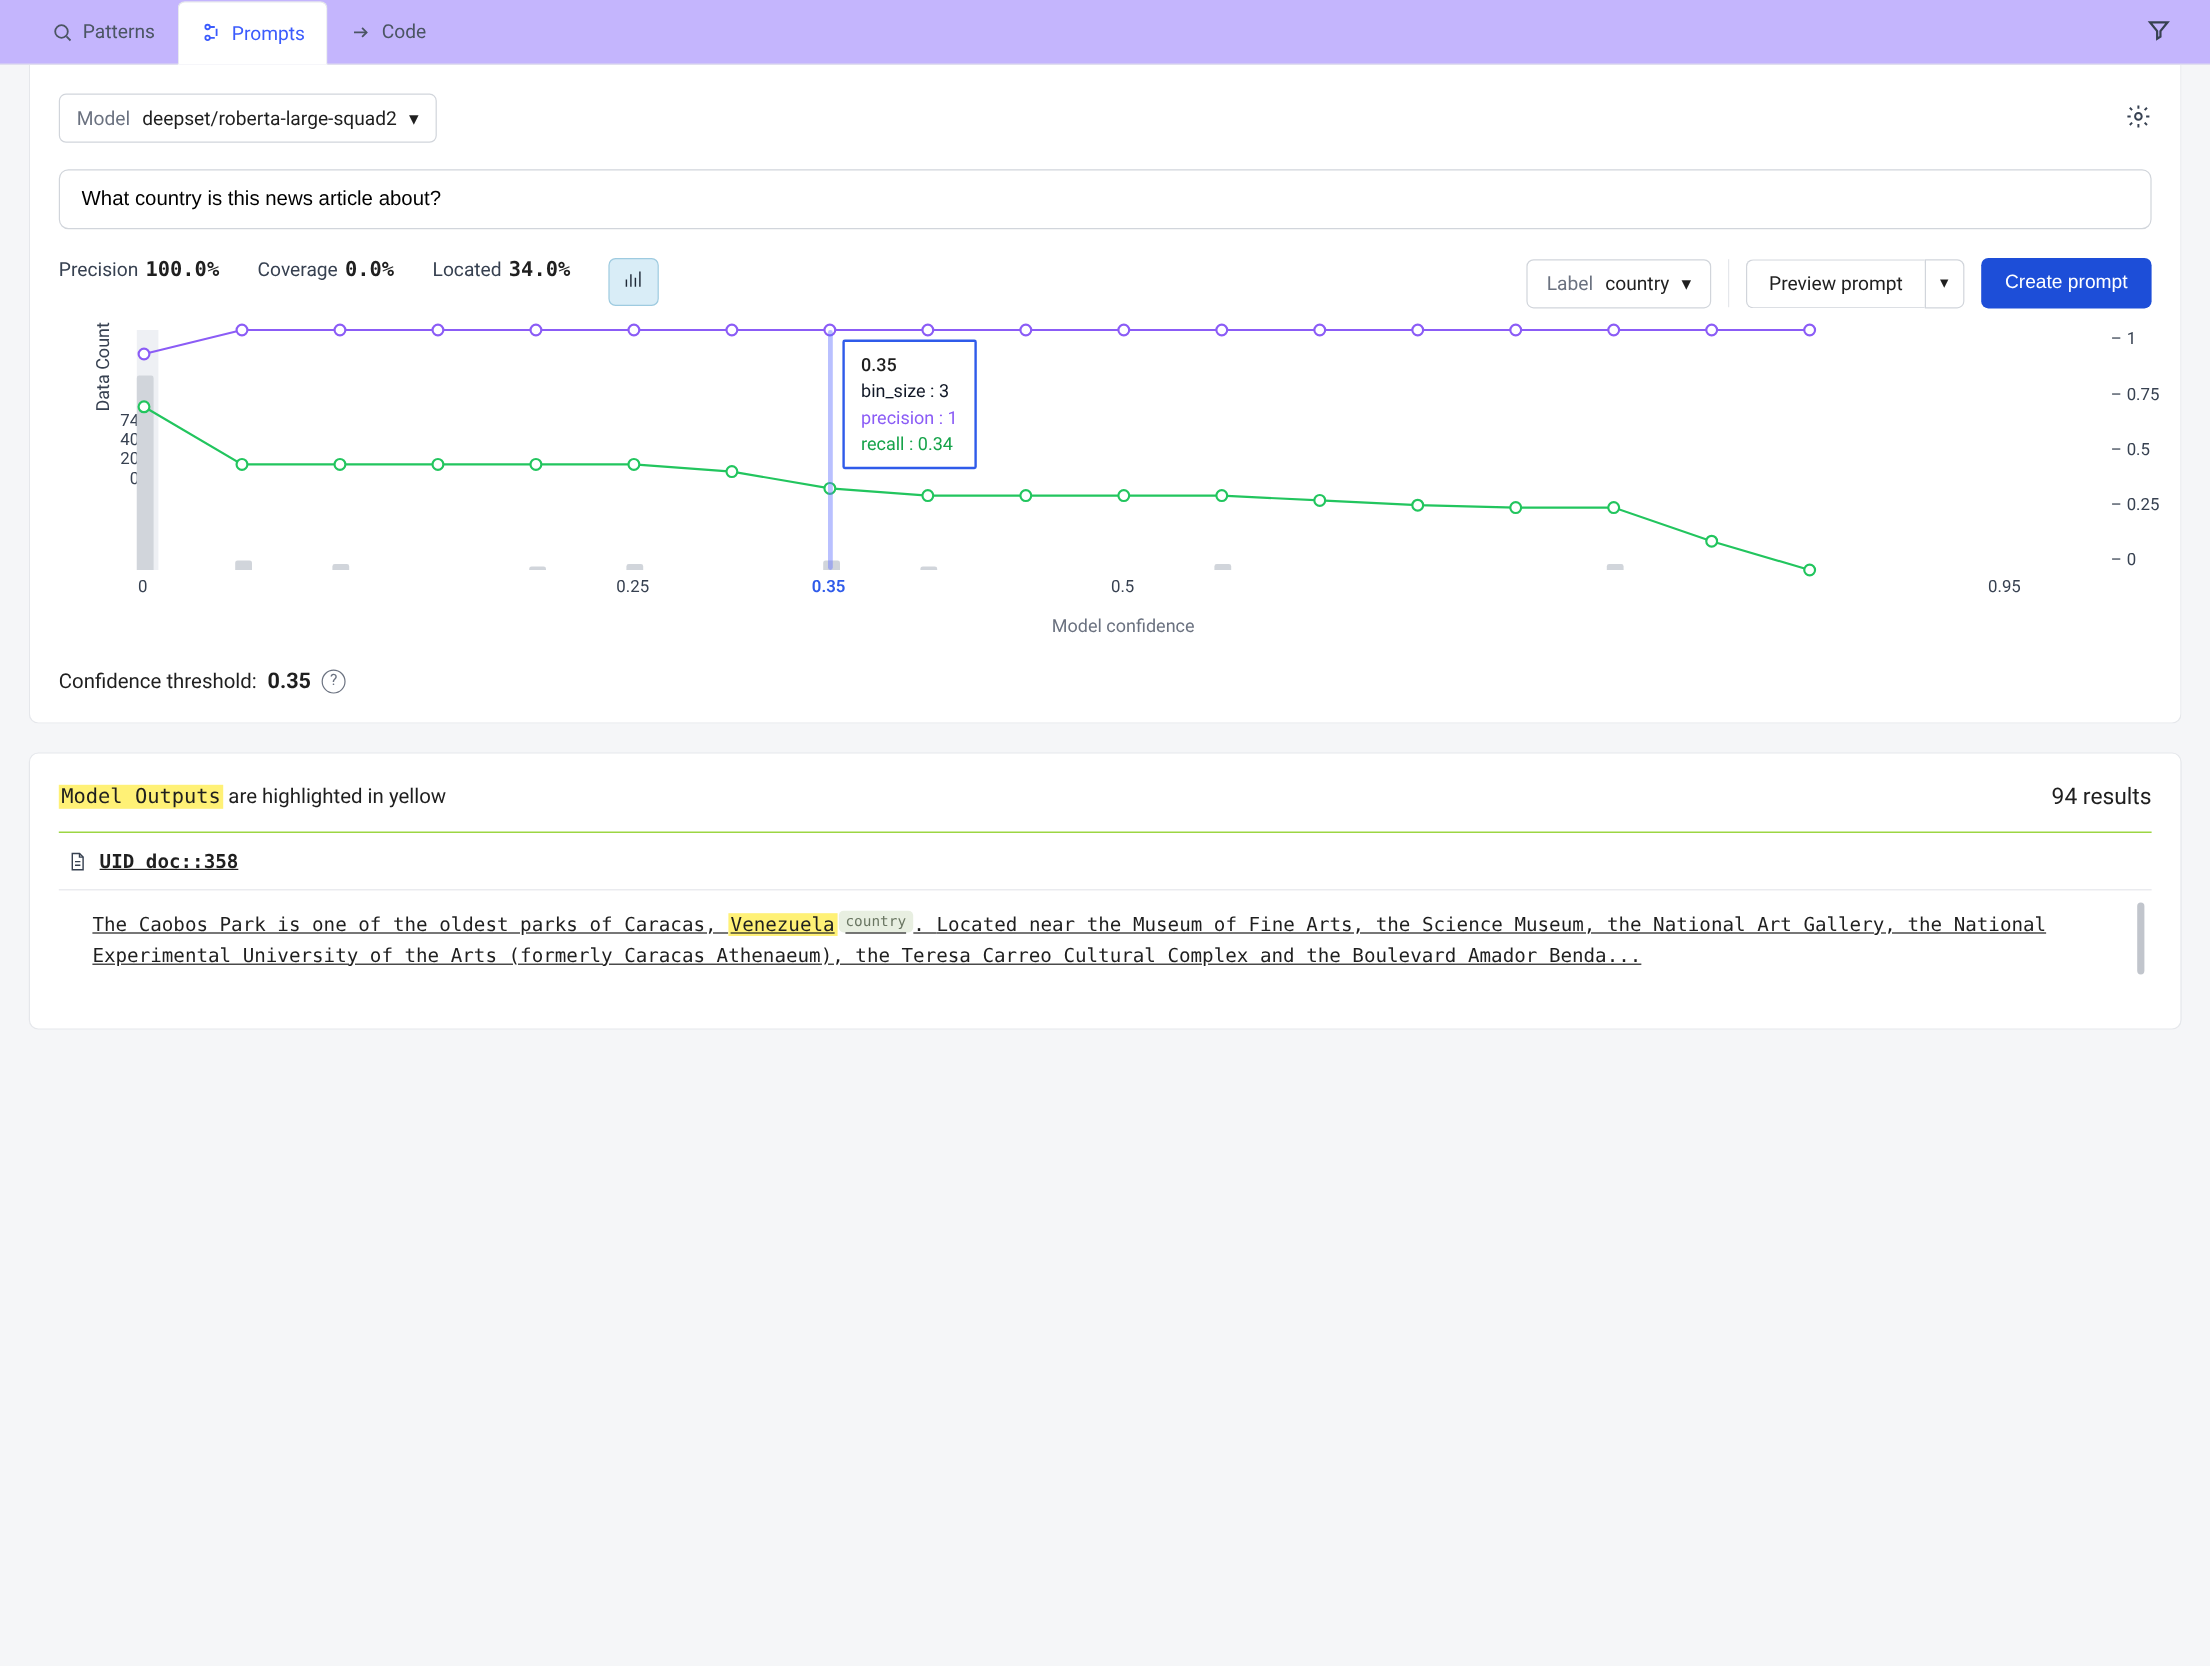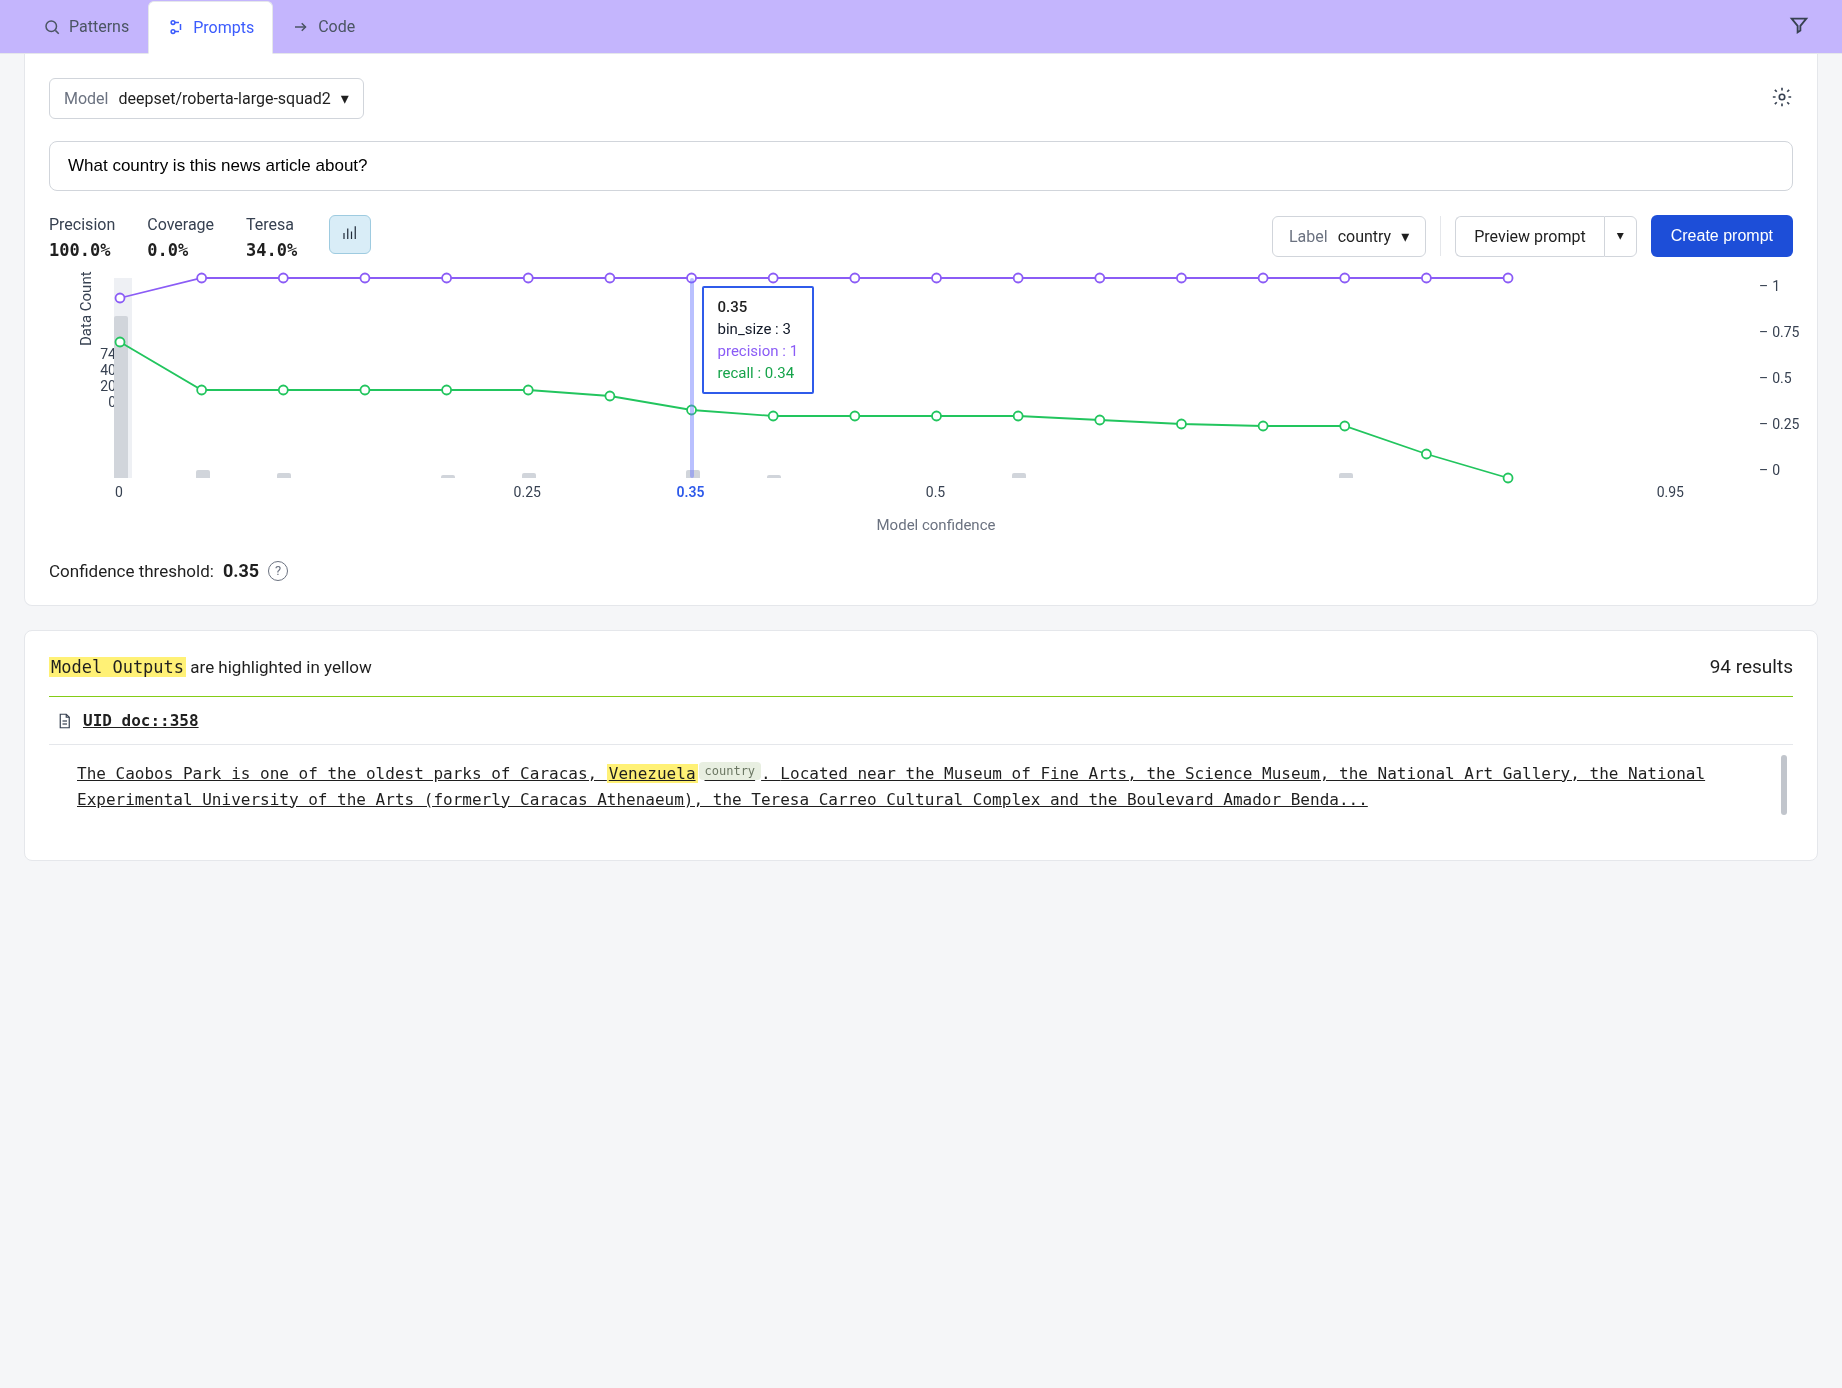--- a/index.html
+++ b/index.html
@@ -68,21 +68,21 @@
     border-radius:8px;
     padding: 14px 18px;
     font-size:17px;
     margin-top: 22px;
   }
   .metrics-row {
     display:flex; align-items:flex-start; gap: 32px;
     margin-top: 24px;
   }
   .metric {
-    display:flex; flex-direction:column; gap:6px;
+    display:flex; flex-direction:row; gap:6px;
   }
   .metric .mlabel { font-size:16px; color:#374151;}
   .metric .mvalue { font-family: ui-monospace, Menlo, monospace; font-size:17px; font-weight:600; }
   .chart-toggle {
     border:1px solid #9ecbe0; background:#d9edf7;
     border-radius:6px; padding:8px 10px; cursor:pointer;
   }
   .chart-toggle svg { width:20px; height:18px; stroke:#1f2937; fill:none; stroke-width:1.6; }
   .right-controls {
     margin-left:auto; display:flex; align-items:center; gap:14px;
@@ -234,21 +234,21 @@
   <div class="metrics-row">
     <div class="metric">
       <span class="mlabel">Precision</span>
       <span class="mvalue">100.0%</span>
     </div>
     <div class="metric">
       <span class="mlabel">Coverage</span>
       <span class="mvalue">0.0%</span>
     </div>
     <div class="metric">
-      <span class="mlabel">Teresa</span>
+      <span class="mlabel">Located</span>
       <span class="mvalue">34.0%</span>
     </div>
     <div class="chart-toggle">
       <svg viewBox="0 0 24 24">
           <line x1="4" y1="20" x2="4" y2="12"></line>
           <line x1="9" y1="20" x2="9" y2="6"></line>
           <line x1="14" y1="20" x2="14" y2="10"></line>
           <line x1="19" y1="20" x2="19" y2="3"></line>
         </svg>
     </div>

